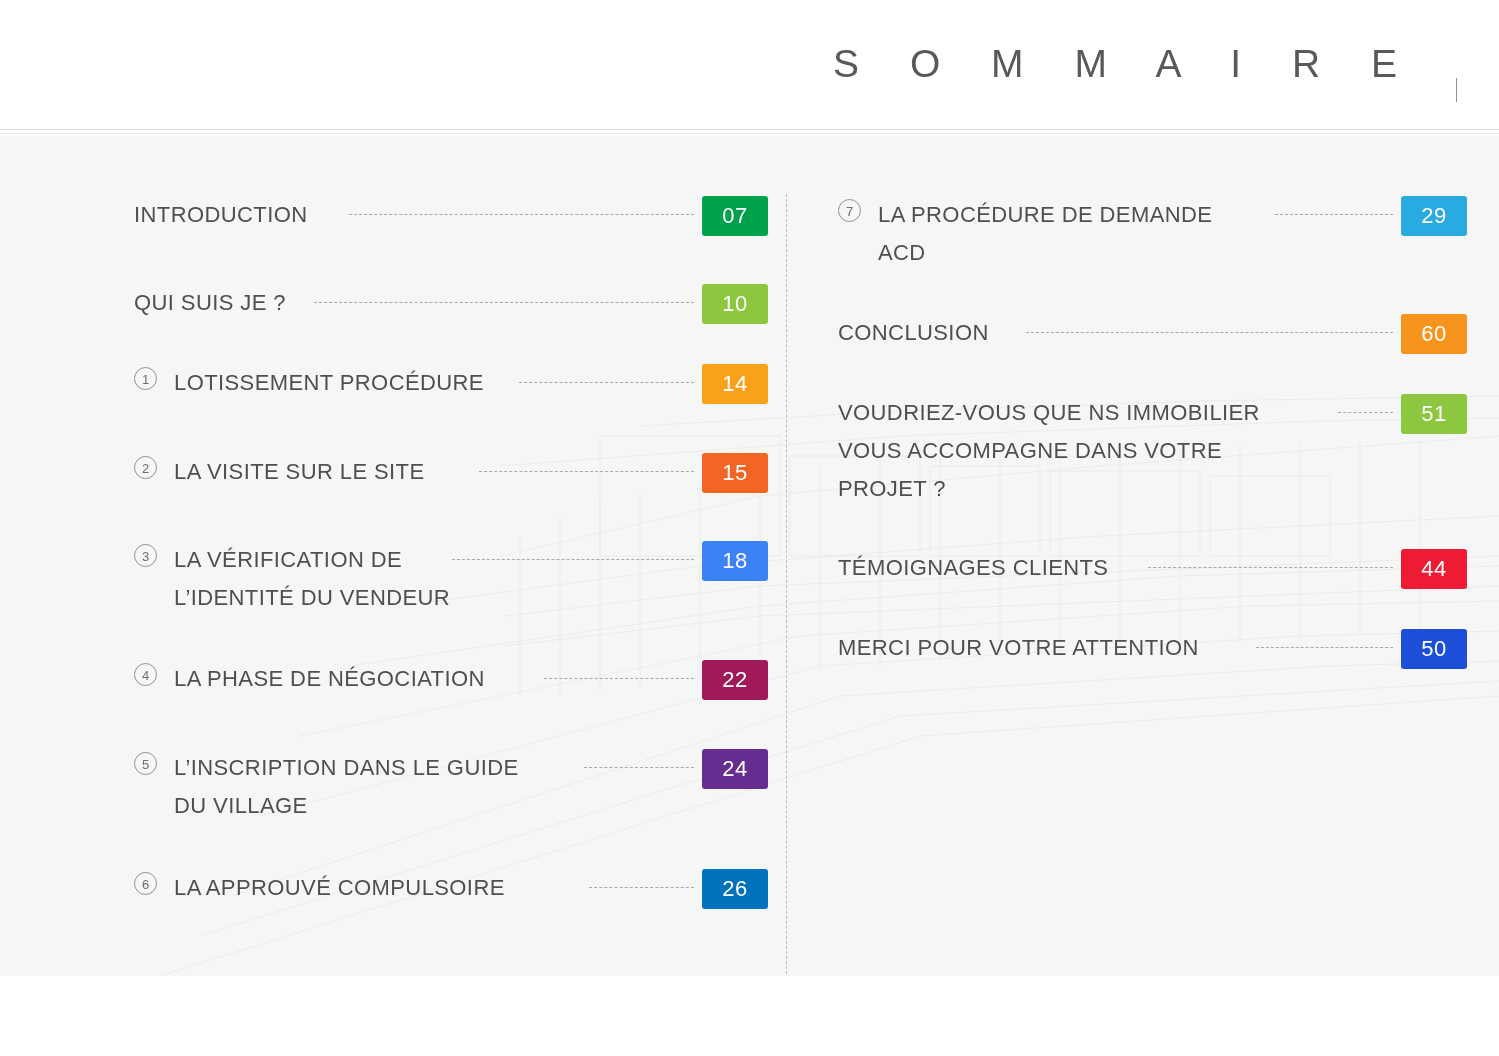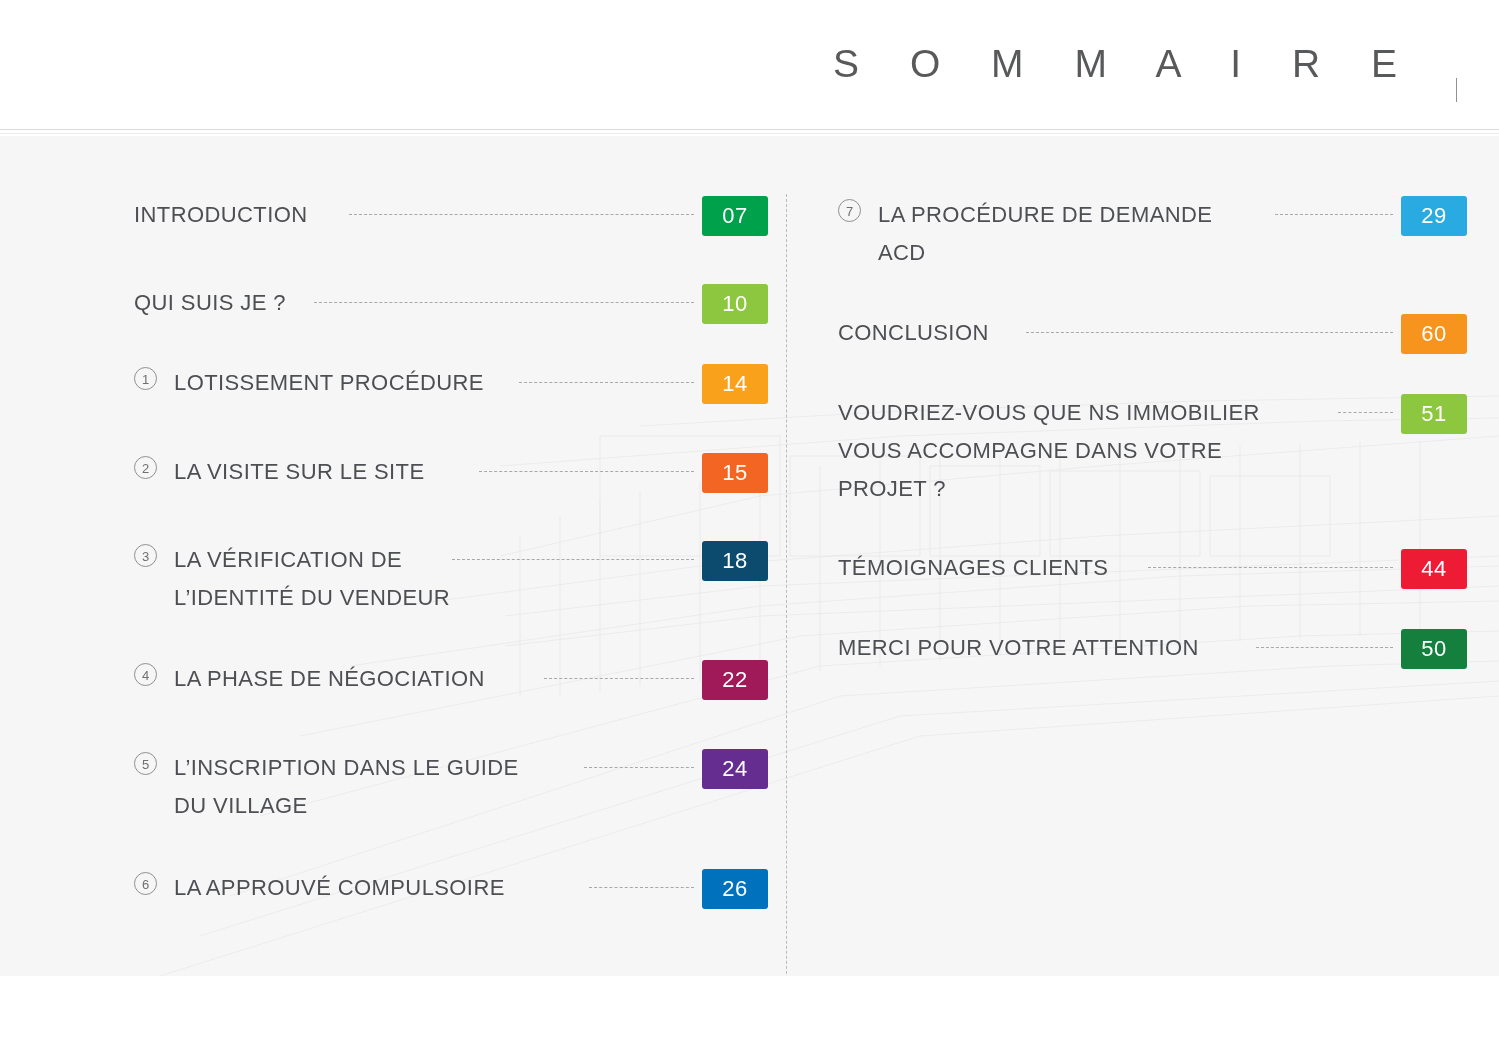--- a/index.html
+++ b/index.html
@@ -242,21 +242,21 @@
         <span class="entry-text indent">LA VISITE SUR LE SITE</span>
         <span class="dots" style="left:345px;width:215px"></span>
         <span class="badge badge-left" style="background:#f26522">15</span>
       </div>
 
       <div class="entry" style="top:345px">
         <span class="num-circle">3</span>
         <span class="entry-text indent">LA VÉRIFICATION DE
 L’IDENTITÉ DU VENDEUR</span>
         <span class="dots" style="left:318px;width:242px"></span>
-        <span class="badge badge-left" style="background:#0c4a6e">18</span>
+        <span class="badge badge-left" style="background:#3b82f6">18</span>
       </div>
 
       <div class="entry" style="top:464px">
         <span class="num-circle">4</span>
         <span class="entry-text indent">LA PHASE DE NÉGOCIATION</span>
         <span class="dots" style="left:410px;width:150px"></span>
         <span class="badge badge-left" style="background:#a01a5a">22</span>
       </div>
 
       <div class="entry" style="top:553px">
@@ -302,21 +302,21 @@
 
       <div class="entry" style="top:353px">
         <span class="entry-text">TÉMOIGNAGES CLIENTS</span>
         <span class="dots" style="left:310px;width:245px"></span>
         <span class="badge badge-right" style="background:#ed1b34">44</span>
       </div>
 
       <div class="entry" style="top:433px">
         <span class="entry-text">MERCI POUR VOTRE ATTENTION</span>
         <span class="dots" style="left:418px;width:137px"></span>
-        <span class="badge badge-right" style="background:#15803d">50</span>
+        <span class="badge badge-right" style="background:#1d4ed8">50</span>
       </div>
 
     </div>
 
   </div>
 
   <div class="footer-strip"></div>
 
 </div>
 

